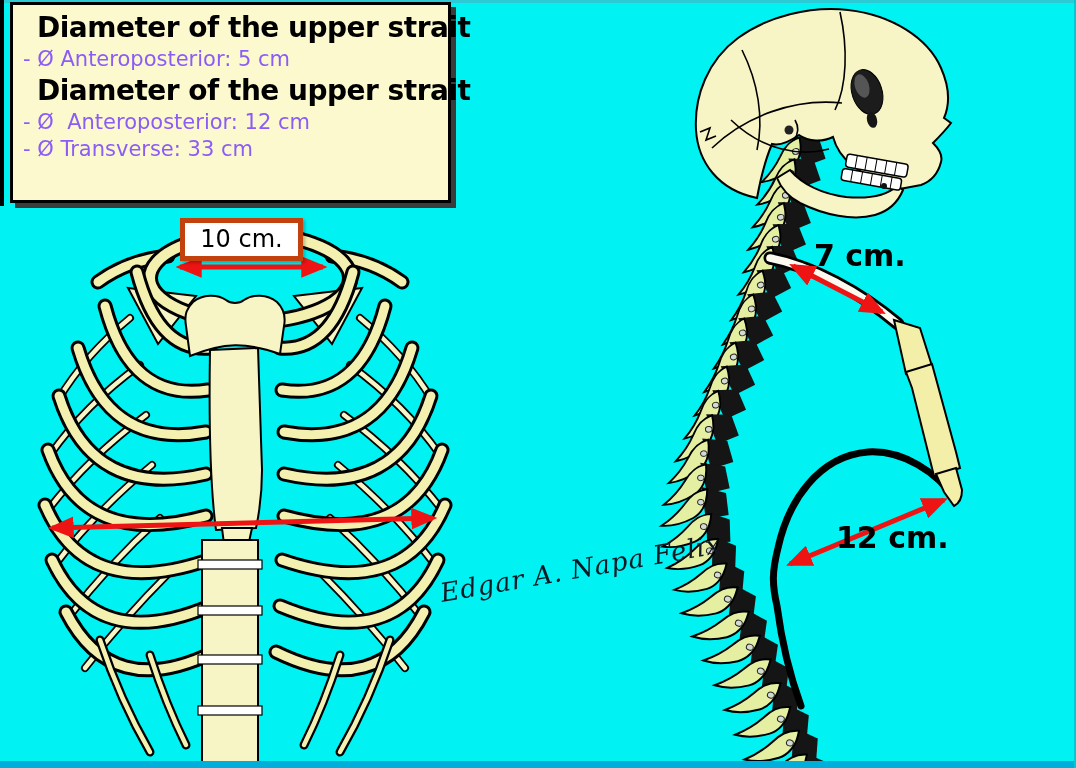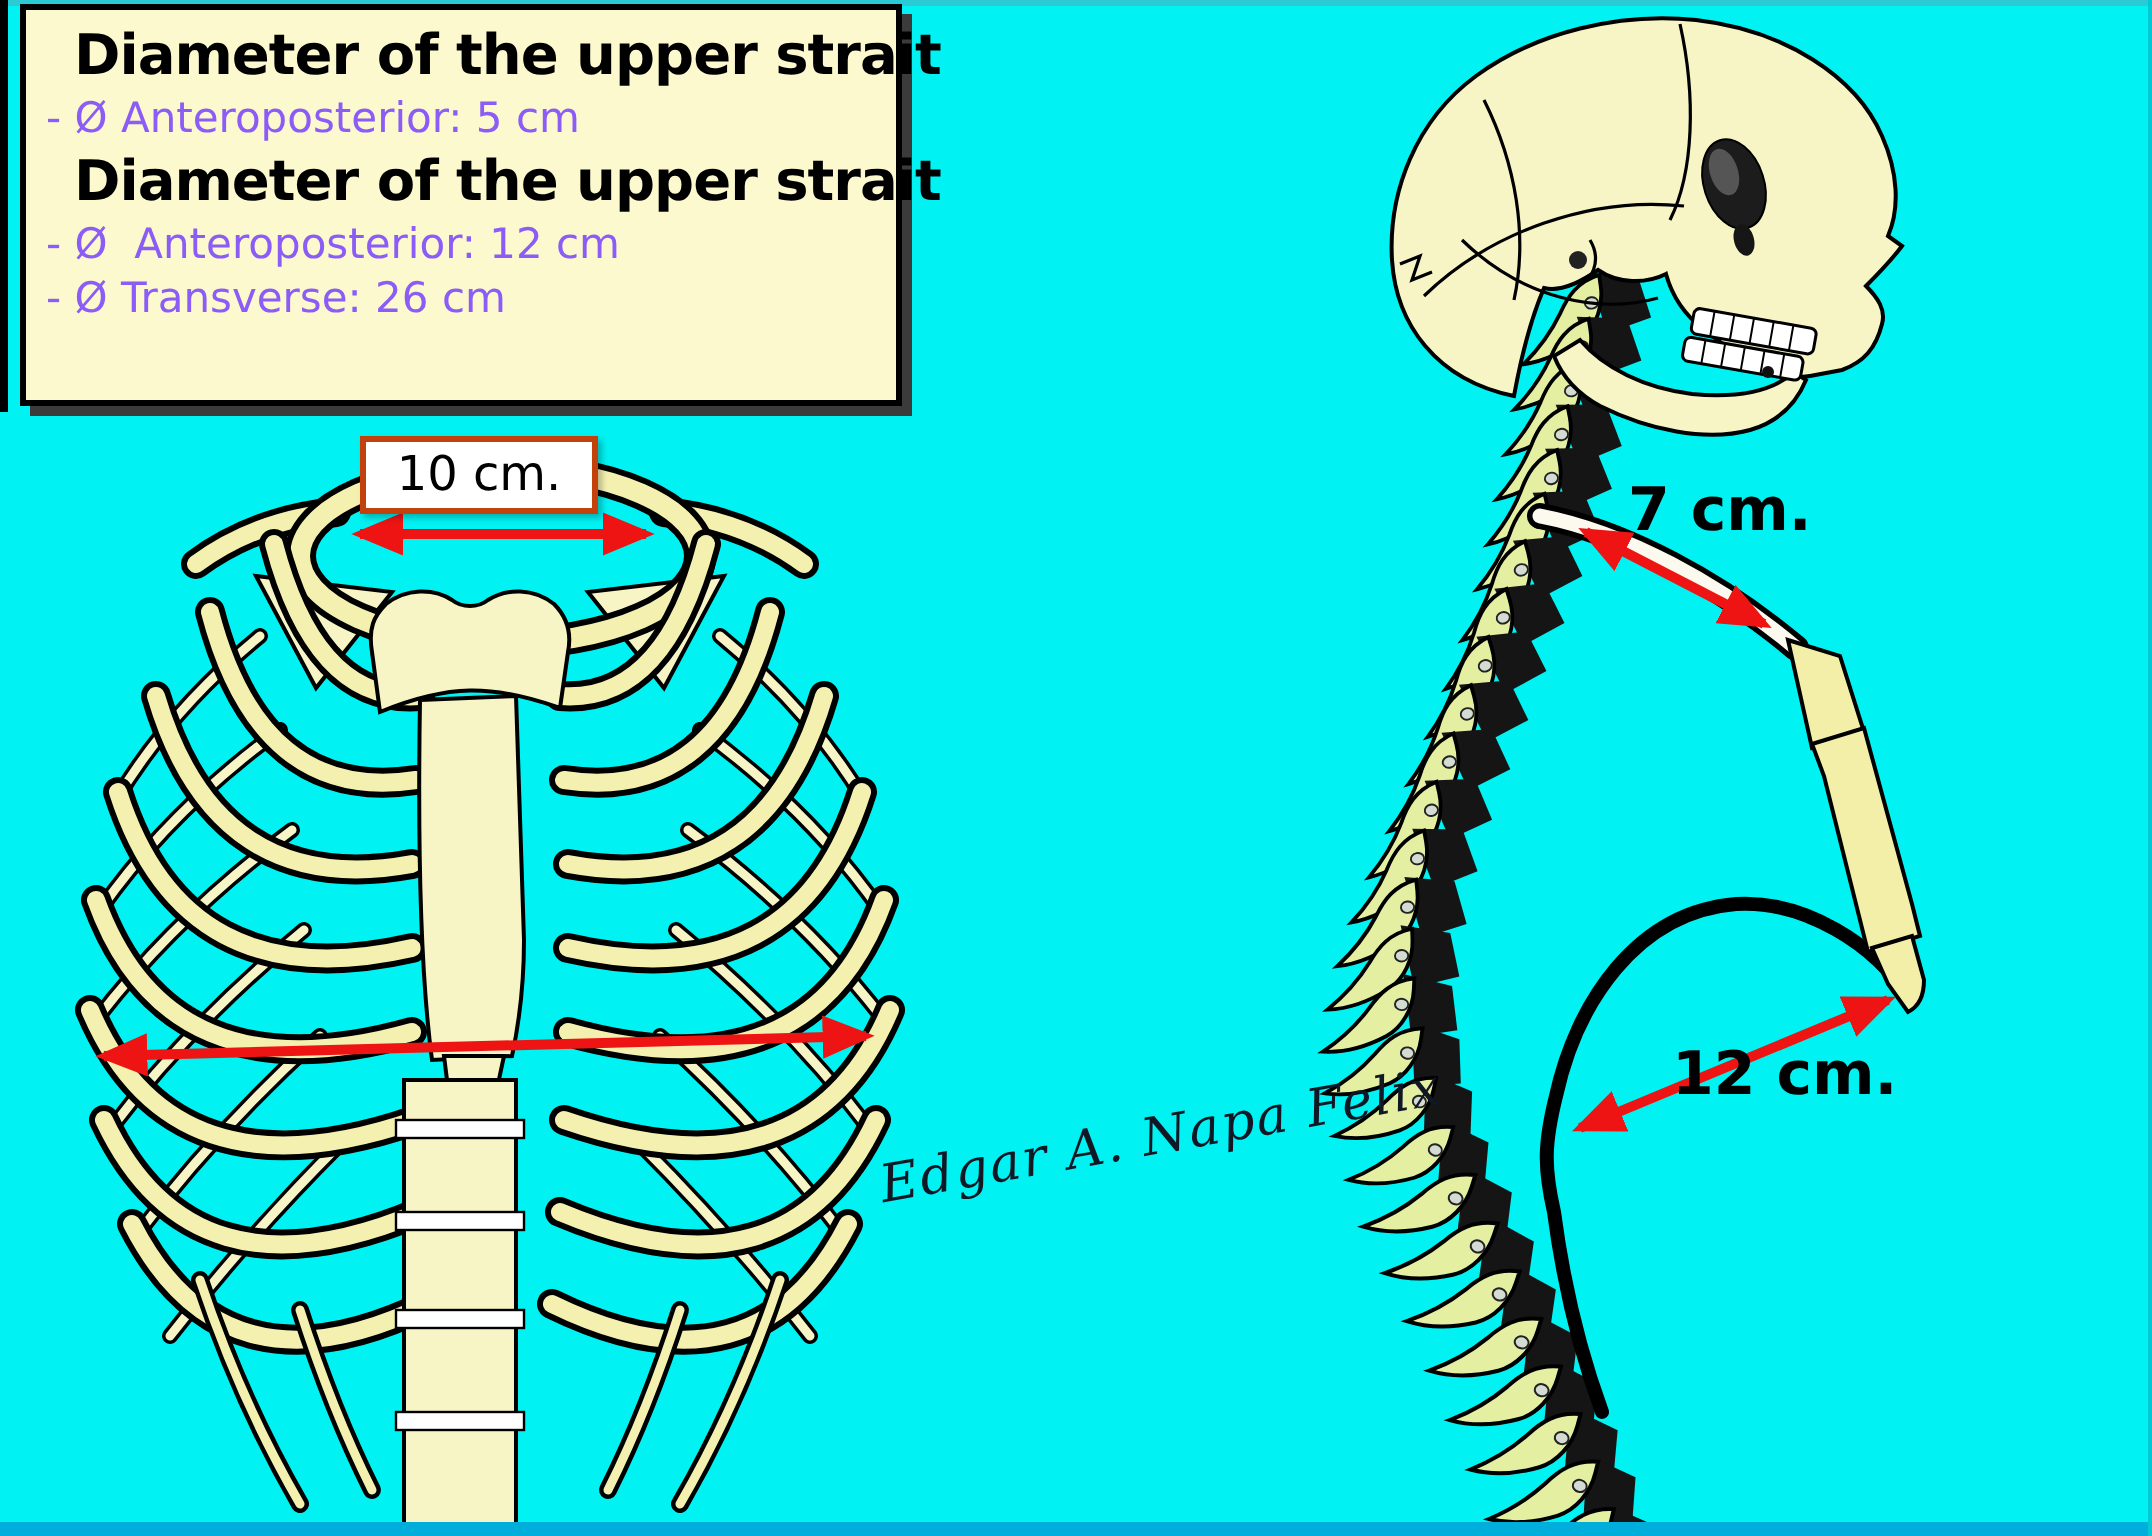--- a/index.html
+++ b/index.html
@@ -23,21 +23,21 @@
   .ib-title{
     font-weight:bold;font-size:28px;color:#000;margin:2px 0 3px 16px;
     letter-spacing:-0.5px;white-space:nowrap;
   }
   .ib-line{
     font-size:21px;color:#8b5cf6;margin:3px 0 3px 2px;white-space:pre;
   }
 
   .meas-label{position:absolute;color:#000;z-index:6;white-space:nowrap;}
   .meas-label.boxed{
-    background:#FFFFFF;border:3px solid #c2410c;
+    background:#FFFFFF;border:5px solid #c2410c;
     box-shadow:2px 2px 3px rgba(0,0,0,0.25);
     text-align:center;
   }
   #label-10{left:180px;top:218px;width:113px;height:33px;line-height:33px;font-size:24px;}
   #label-26{left:197px;top:481px;width:96px;height:37px;line-height:37px;font-size:26px;}
   #label-5{left:814px;top:238px;font-size:30px;font-weight:bold;}
   #label-12{left:836px;top:520px;font-size:30px;font-weight:bold;}
 
   .signature{
     position:absolute;left:443px;top:578px;width:270px;z-index:6;
@@ -248,21 +248,21 @@
       <path class="arrow" d="M 793 266 L 882 312" marker-start="url(#ah)" marker-end="url(#ah)"></path>
       <path class="arrow" d="M 790 564 L 944 500" marker-start="url(#ah)" marker-end="url(#ah)"></path>
     </g>
   </svg>
 
   <div class="info-box">
     <div class="ib-title">Diameter of the upper strait</div>
     <div class="ib-line">- Ø Anteroposterior: 5 cm</div>
     <div class="ib-title">Diameter of the upper strait</div>
     <div class="ib-line">- Ø  Anteroposterior: 12 cm</div>
-    <div class="ib-line">- Ø Transverse: 26 cm</div>
+    <div class="ib-line">- Ø Transverse: 33 cm</div>
   </div>
 
   <div class="meas-label boxed" id="label-10">10 cm.</div>
   <div class="meas-label" id="label-5">7 cm.</div>
   <div class="meas-label" id="label-12">12 cm.</div>
 
   <div class="signature">Edgar A. Napa Felix</div>
 
   <div class="edge-top"></div>
   <div class="edge-bottom"></div>

